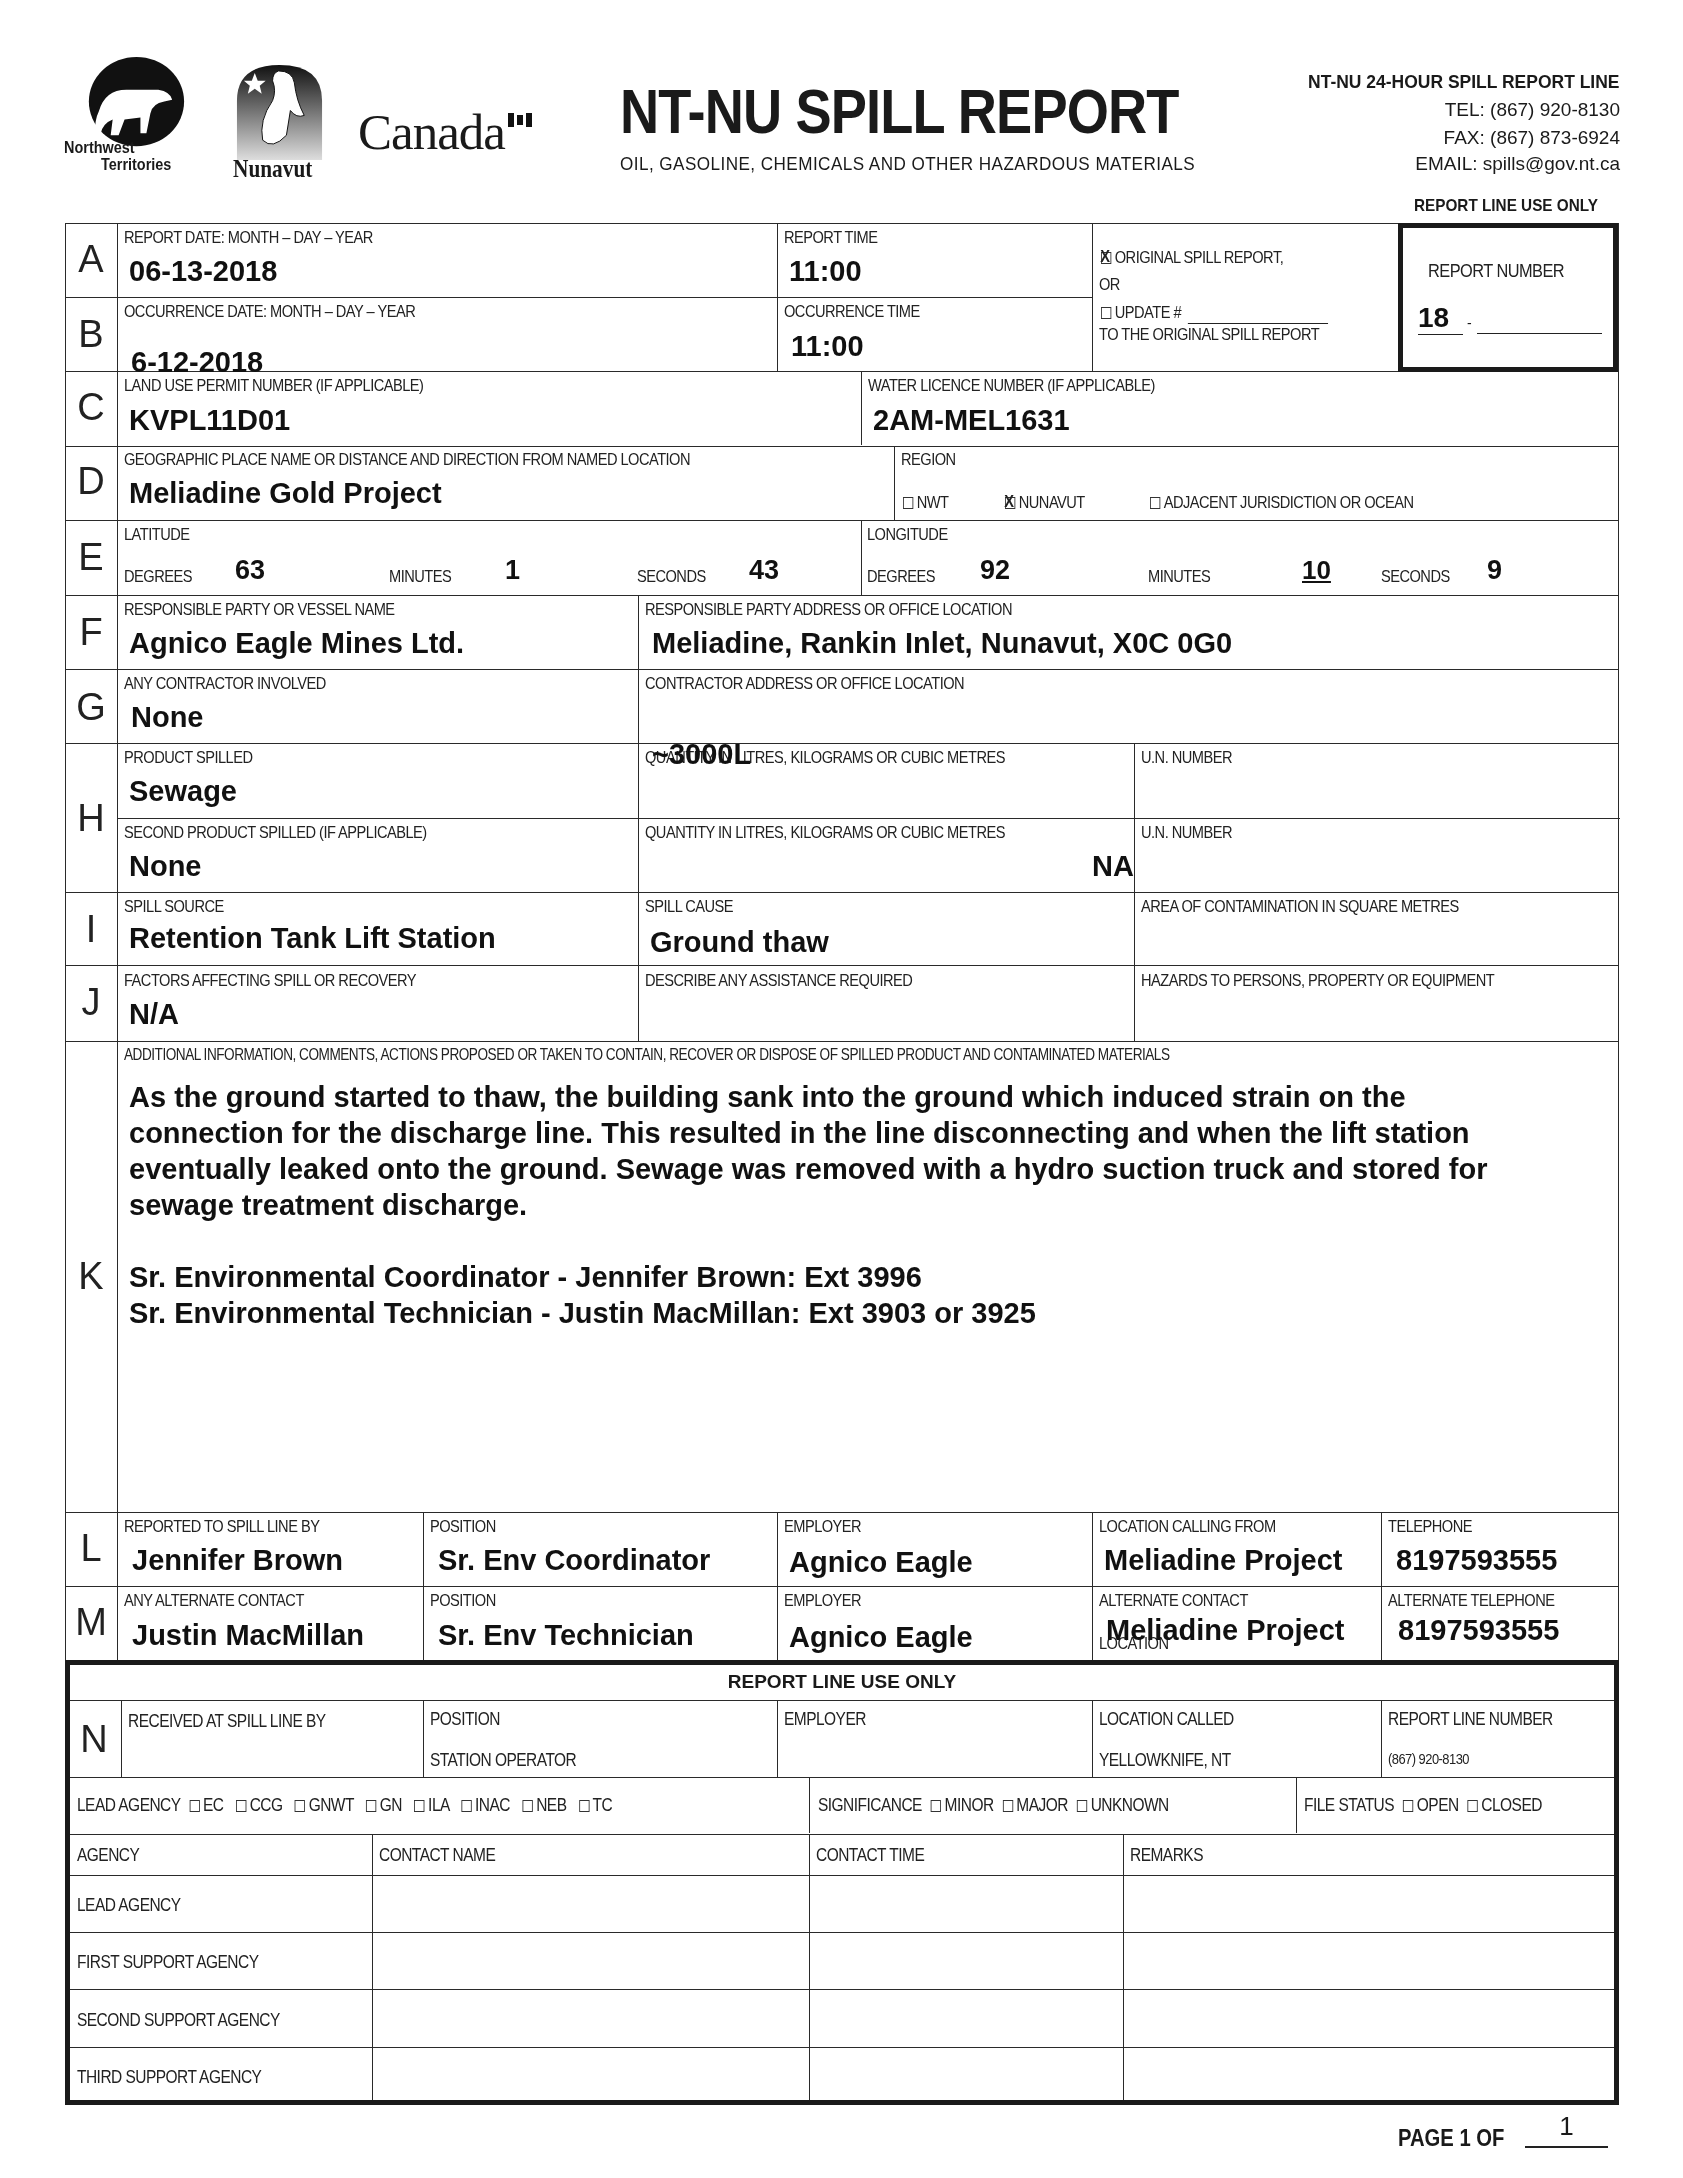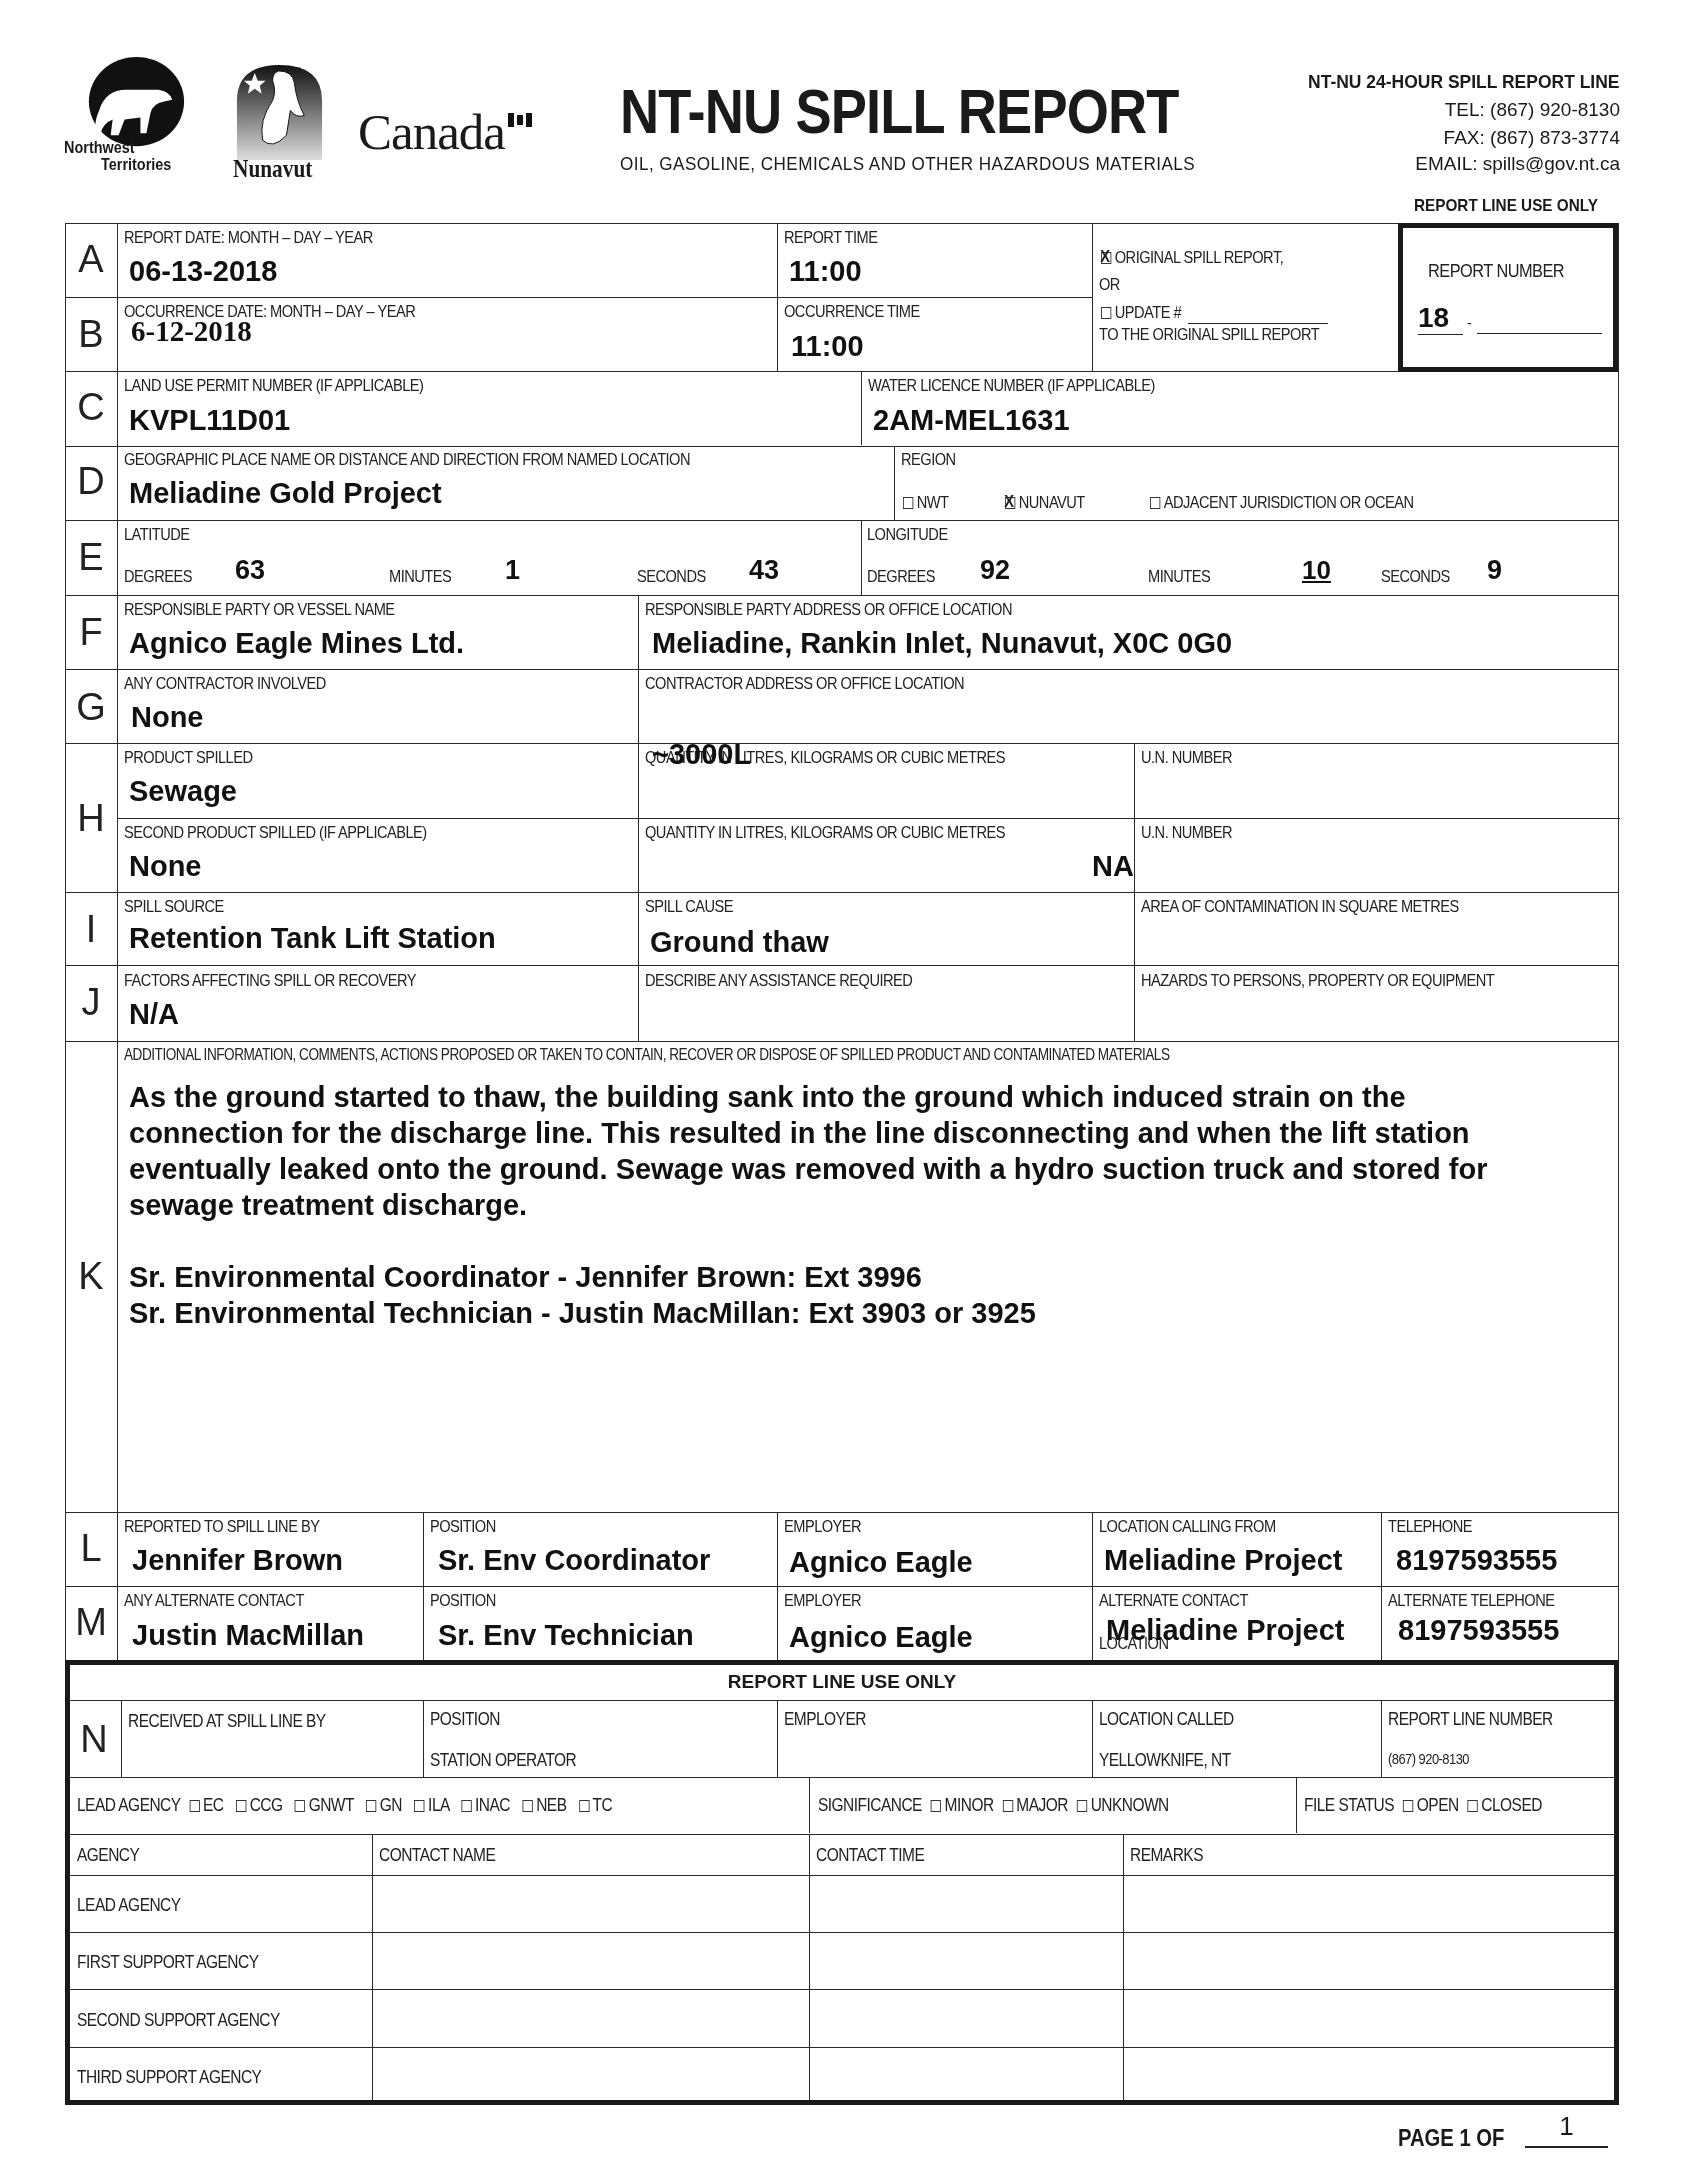--- a/index.html
+++ b/index.html
@@ -59,21 +59,21 @@
     <i style="display:block; width:6px; height:10px; margin-top:2px; background:#111;"></i>
     <i style="display:block; width:6px; height:14px; background:#111;"></i>
   </span>
 </div>
 
 <div class="title">NT-NU SPILL REPORT</div>
 <div class="subtitle">OIL, GASOLINE, CHEMICALS AND OTHER HAZARDOUS MATERIALS</div>
 
 <div class="contact head" style="top:71px;">NT-NU 24-HOUR SPILL REPORT LINE</div>
 <div class="contact" style="top:99px;">TEL: (867) 920-8130</div>
-<div class="contact" style="top:127px;">FAX: (867) 873-3774</div>
+<div class="contact" style="top:127px;">FAX: (867) 873-6924</div>
 <div class="contact" style="top:153px;">EMAIL: spills@gov.nt.ca</div>
 <div class="abs" style="left:1414px; top:196px; font-weight:bold; font-size:17px; transform:scaleX(0.9); transform-origin:left top; white-space:nowrap;">REPORT LINE USE ONLY</div>
 
 <div class="abs" style="left:65px; top:223px; width:1554px; height:1438px; border:1.5px solid #2a2a2a;"></div>
 
 <div class="hl" style="left:65px; top:371px; width:1554px;"></div>
 <div class="hl" style="left:65px; top:446px; width:1554px;"></div>
 <div class="hl" style="left:65px; top:520px; width:1554px;"></div>
 <div class="hl" style="left:65px; top:595px; width:1554px;"></div>
 <div class="hl" style="left:65px; top:669px; width:1554px;"></div>
@@ -110,21 +110,21 @@
 <div class="thick" style="left:1398px; top:223px; width:220px; height:149px;"></div>
 
 <div class="letter" style="left:66px; top:238px;">A</div>
 <div class="lbl" style="left:124px; top:228px;">REPORT DATE: MONTH – DAY – YEAR</div>
 <div class="val" style="left:129px; top:255px;">06-13-2018</div>
 <div class="lbl" style="left:784px; top:228px;">REPORT TIME</div>
 <div class="val" style="left:789px; top:255px;">11:00</div>
 
 <div class="letter" style="left:66px; top:313px;">B</div>
 <div class="lbl" style="left:124px; top:302px;">OCCURRENCE DATE: MONTH – DAY – YEAR</div>
-<div class="val" style="left:131px; top:315px;font-family:Liberation Serif, serif;">6-12-2018</div>
+<div class="val" style="left:131px; top:346px;">6-12-2018</div>
 <div class="lbl" style="left:784px; top:302px;">OCCURRENCE TIME</div>
 <div class="val" style="left:791px; top:330px;">11:00</div>
 
 <div class="lbl" style="left:1101px; top:248px;">
   <span class="chk x"></span><span>ORIGINAL SPILL REPORT,</span>
 </div>
 <div class="lbl" style="left:1099px; top:275px;">OR</div>
 <div class="lbl" style="left:1101px; top:303px;">
   <span class="chk"></span><span>UPDATE #</span>
   <span style="display:inline-block; width:163px; border-bottom:1px solid #222; margin-left:4px;">&nbsp;</span>

